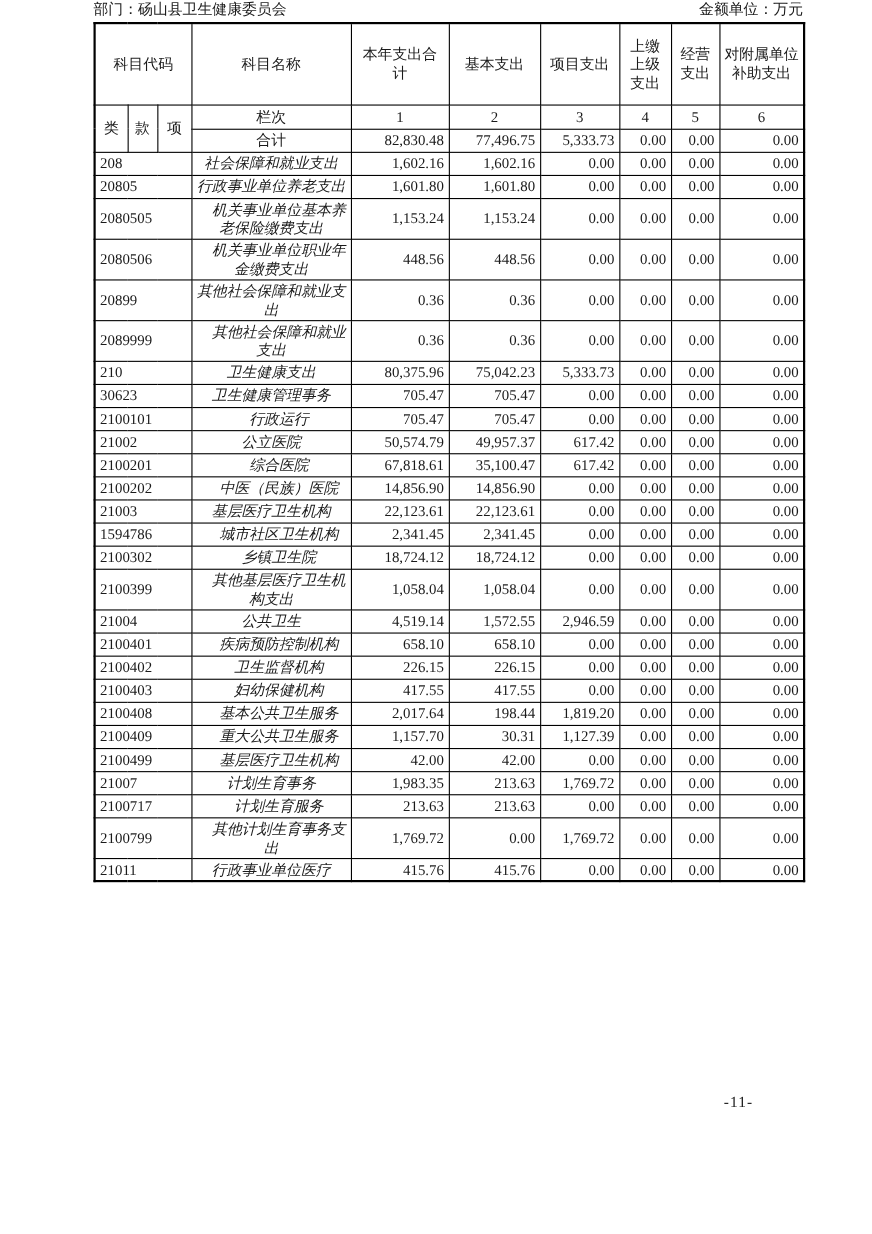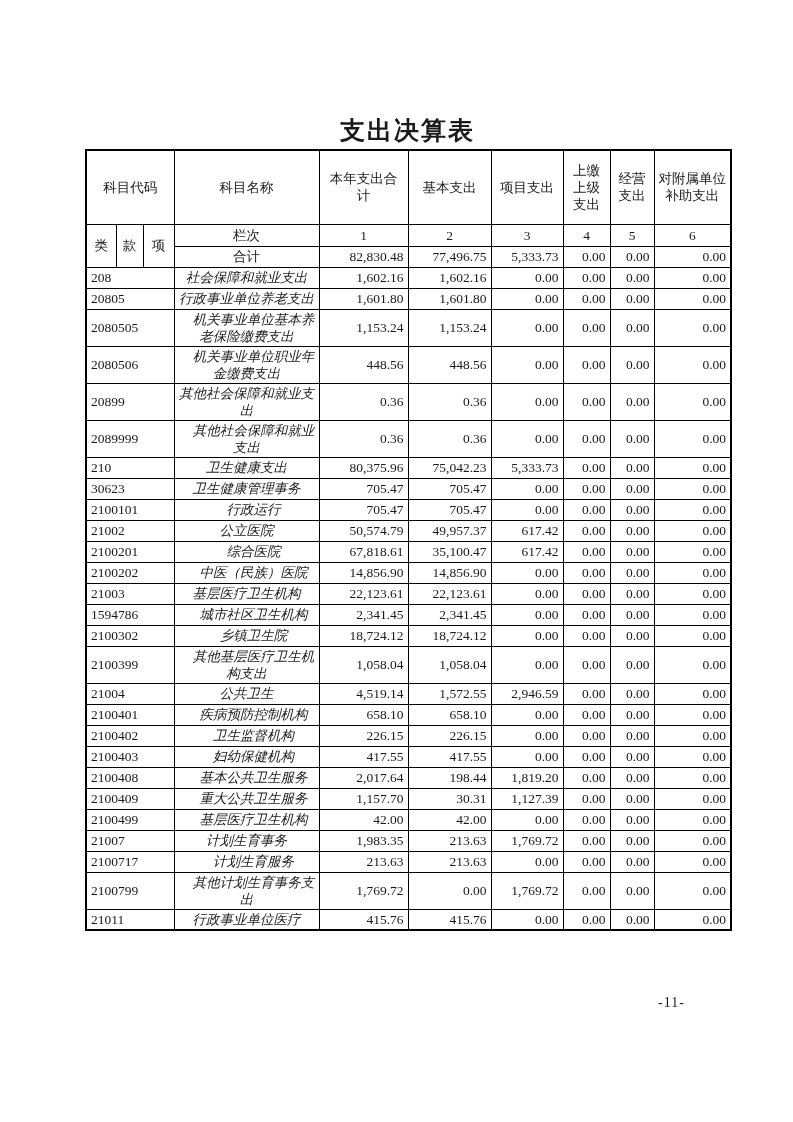--- a/index.html
+++ b/index.html
@@ -47,21 +47,24 @@
   td.name { text-align: center; padding: 1px 6px 1px 3px; font-style: italic; }
   td.name.indent { text-indent: 14px; }
   td.num { text-align: right; padding-right: 5px; }
   .bold { font-weight: bold; }
   .page-number { position: absolute; top: 995px; left: 658px; font-size: 14px; letter-spacing: 1px; text-align: center; }
 </style>
 </head>
 <body>
 
 <div class="sheet">
-  <div class="doc-title">支出决算表</div>
+  <div class="meta-row">
+    <span>部门：砀山县卫生健康委员会</span>
+    <span>金额单位：万元</span>
+  </div>
 
   <table class="fin">
     <colgroup>
       <col style="width:30px">
         <col style="width:27px">
         <col style="width:31px">
       <col style="width:145px">
       <col style="width:89px">
         <col style="width:83px">
         <col style="width:72px">

